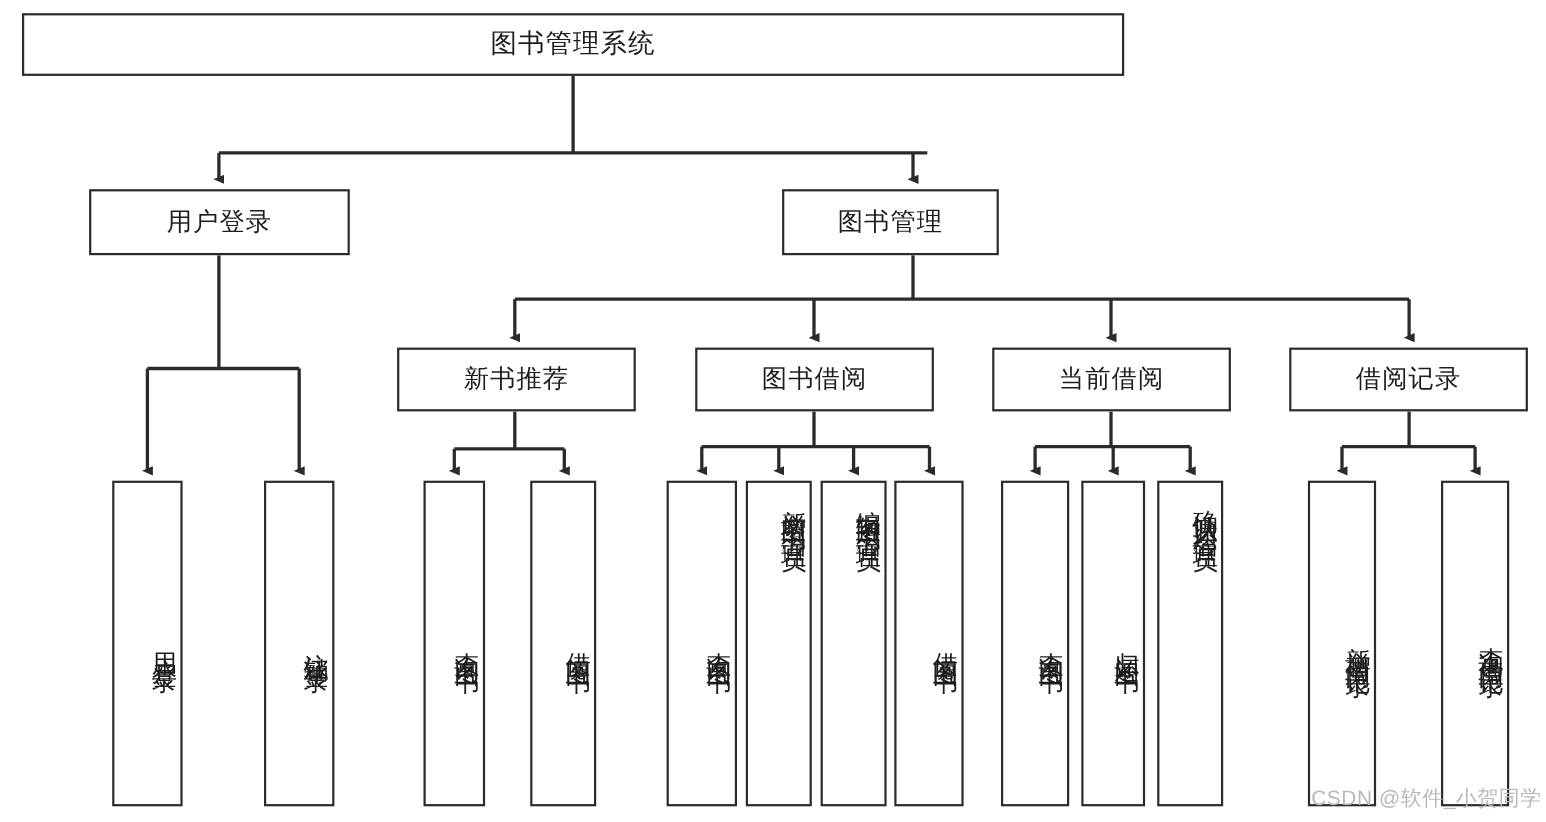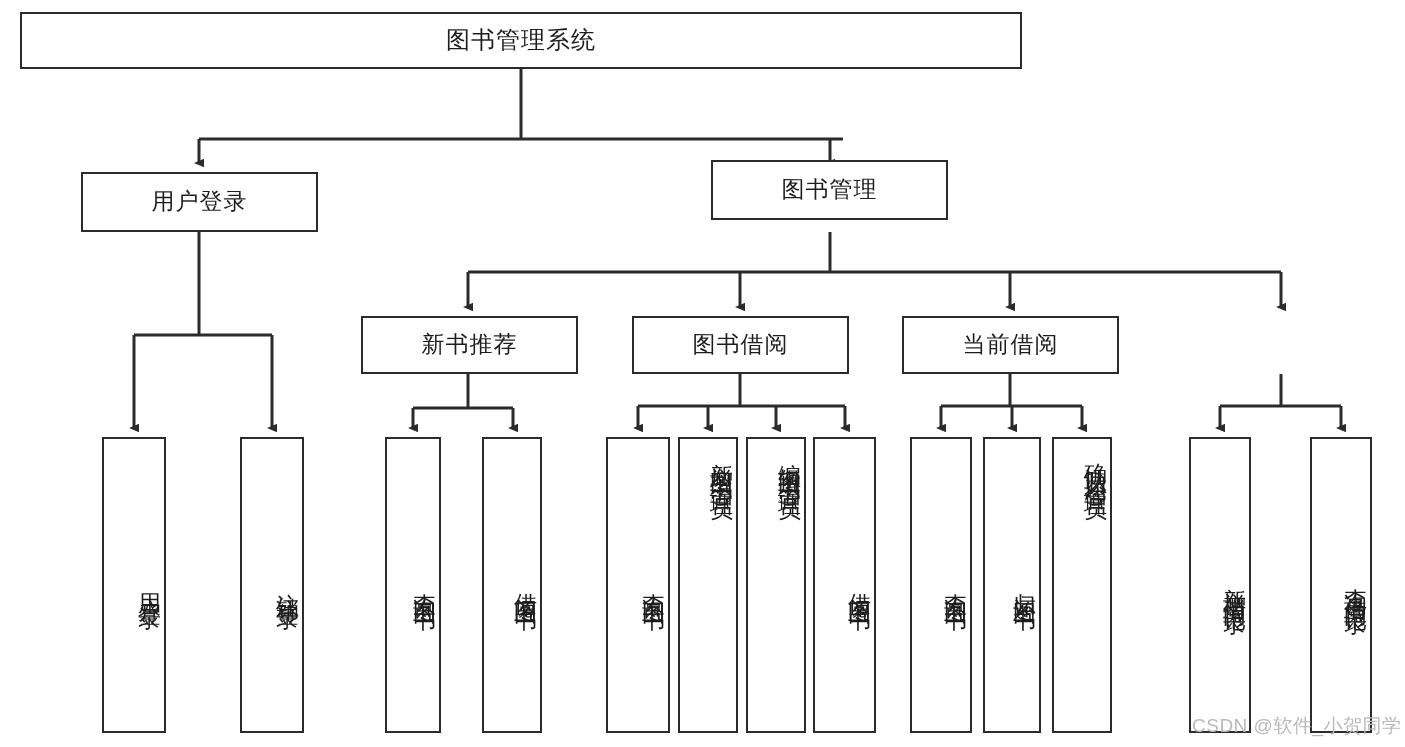--- a/index.html
+++ b/index.html
@@ -131,33 +131,36 @@
     </g>
   </svg>
 
   <div class="node root horizontal" style="left:20px; top:12px; width:1002px; height:57px;">
     <span class="node-label">图书管理系统</span>
   </div>
 
   <div class="node horizontal" style="left:81px; top:172px; width:237px; height:60px;">
     <span class="node-label">用户登录</span>
   </div>
-  <div class="node horizontal" style="left:711px; top:160px; width:237px; height:60px;">
+  <div class="node horizontal" style="left:711px; top:172px; width:197px; height:60px;">
     <span class="node-label">图书管理</span>
   </div>
 
   <div class="node horizontal" style="left:632px; top:316px; width:217px; height:58px;">
     <span class="node-label">图书借阅</span>
   </div>
   <div class="node horizontal" style="left:361px; top:316px; width:217px; height:58px;">
     <span class="node-label">新书推荐</span>
   </div>
   <div class="node horizontal" style="left:902px; top:316px; width:217px; height:58px;text-align:center;">
     <span class="node-label">当前借阅</span>
   </div>
+  <div class="node horizontal" style="left:1172px; top:316px; width:217px; height:58px;">
+    <span class="node-label">借阅记录</span>
+  </div>
 
   <div class="node vertical centered" style="left:102px; top:437px; width:64px; height:296px;">
     <span class="node-label">用户登录</span>
   </div>
   <div class="node vertical centered" style="left:240px; top:437px; width:64px; height:296px;">
     <span class="node-label">注销登录</span>
   </div>
   <div class="node vertical centered" style="left:385px; top:437px; width:56px; height:296px;">
     <span class="node-label">查询图书</span>
   </div>

